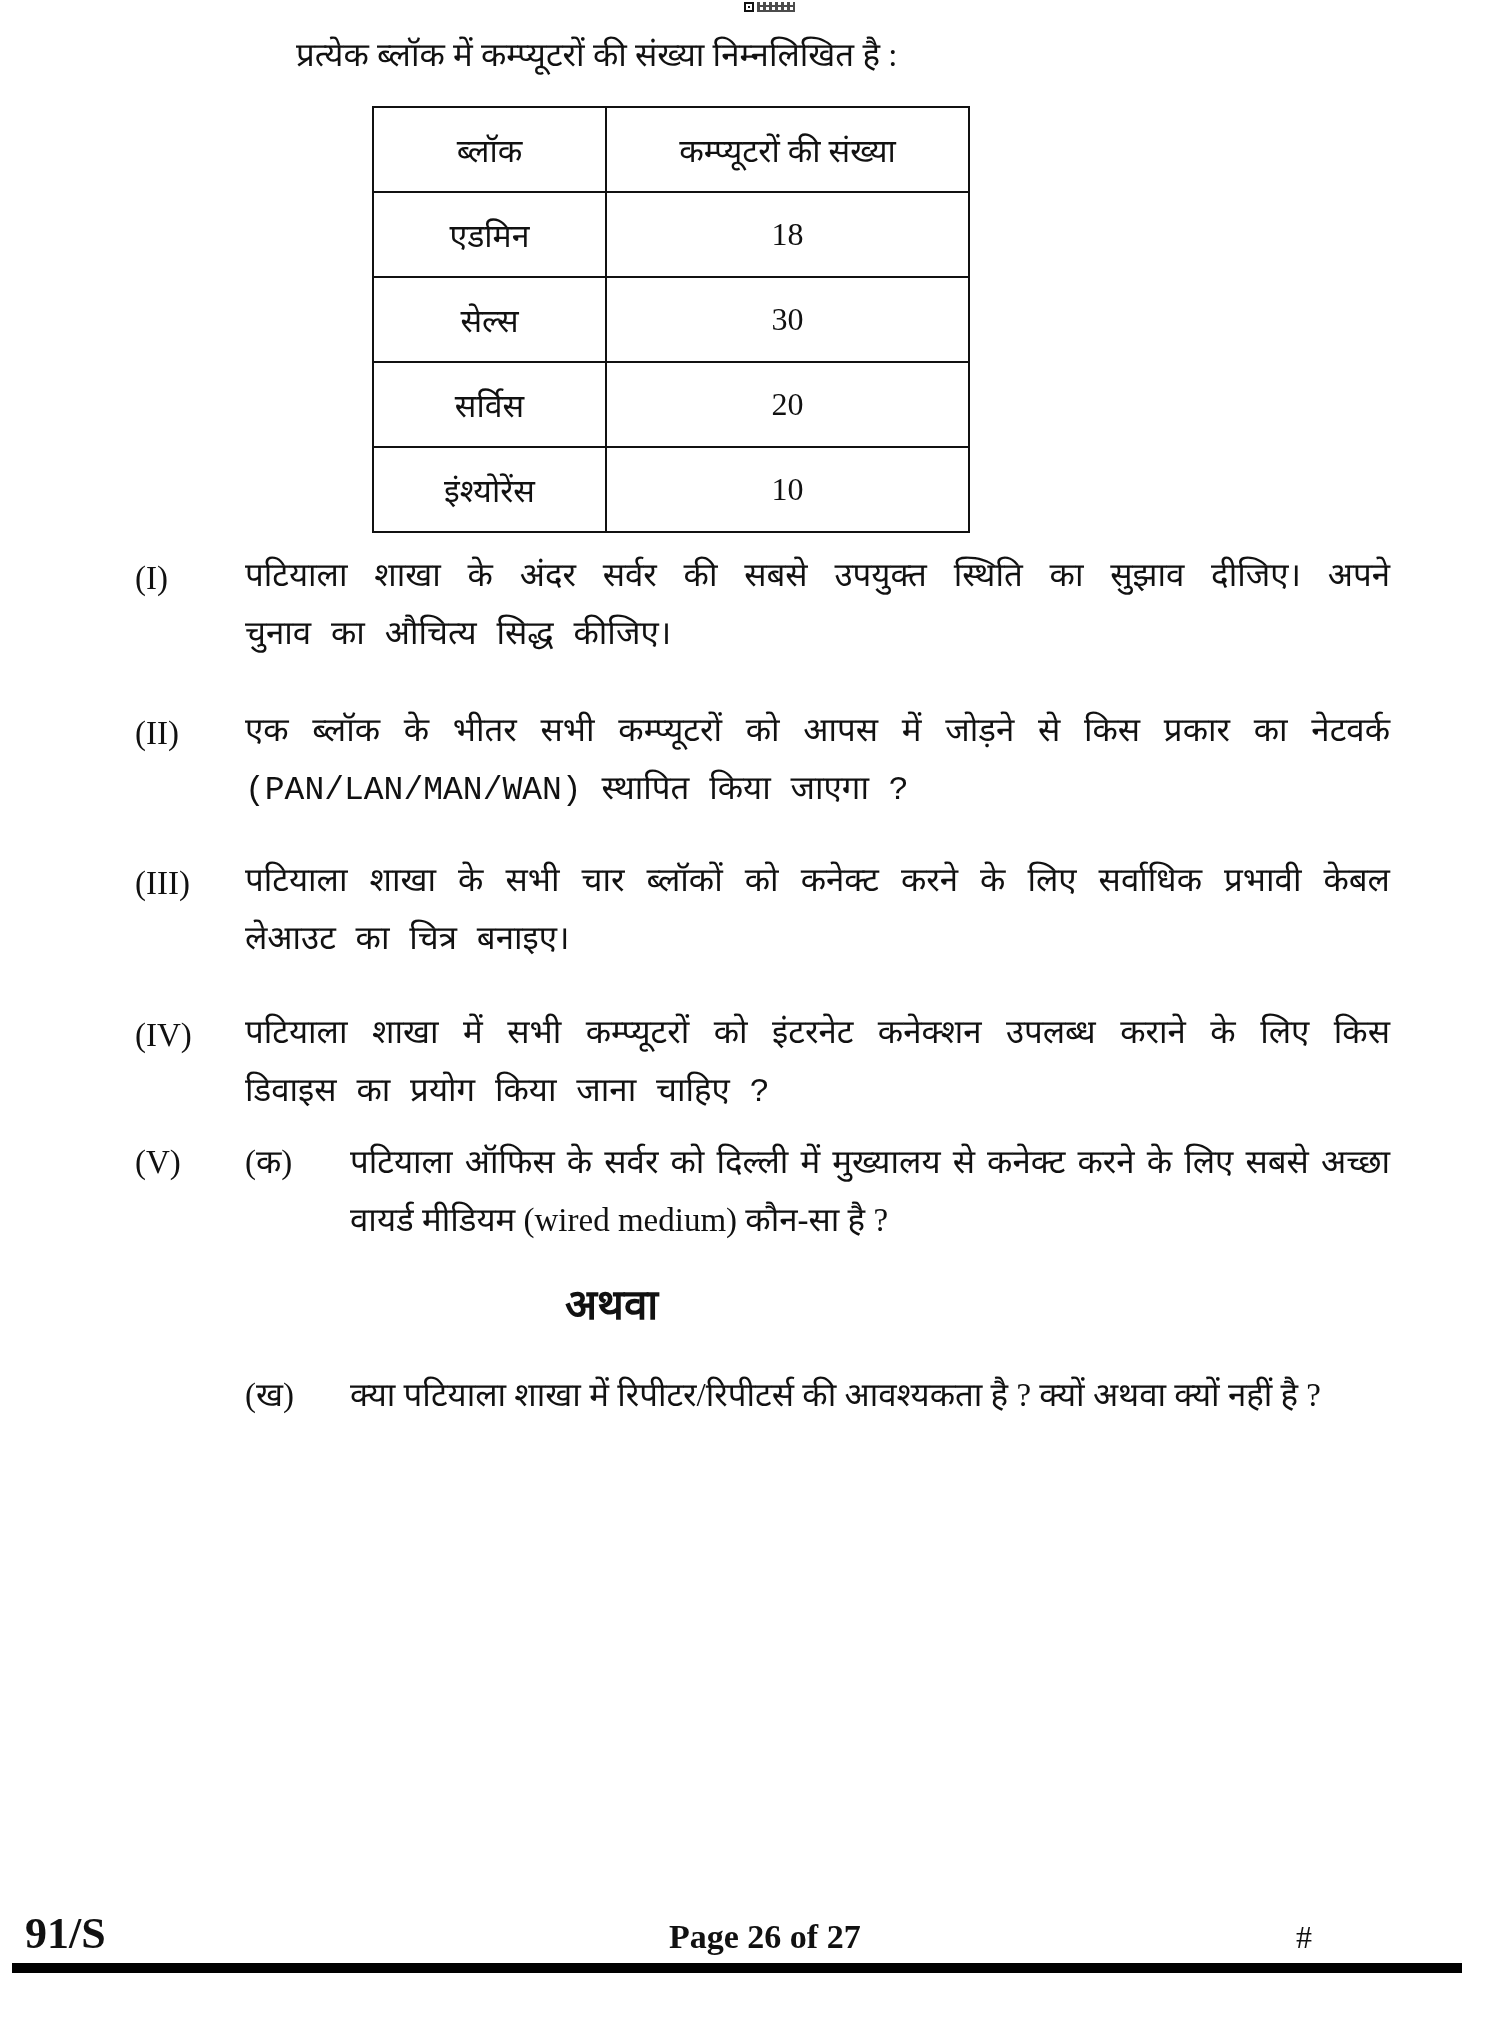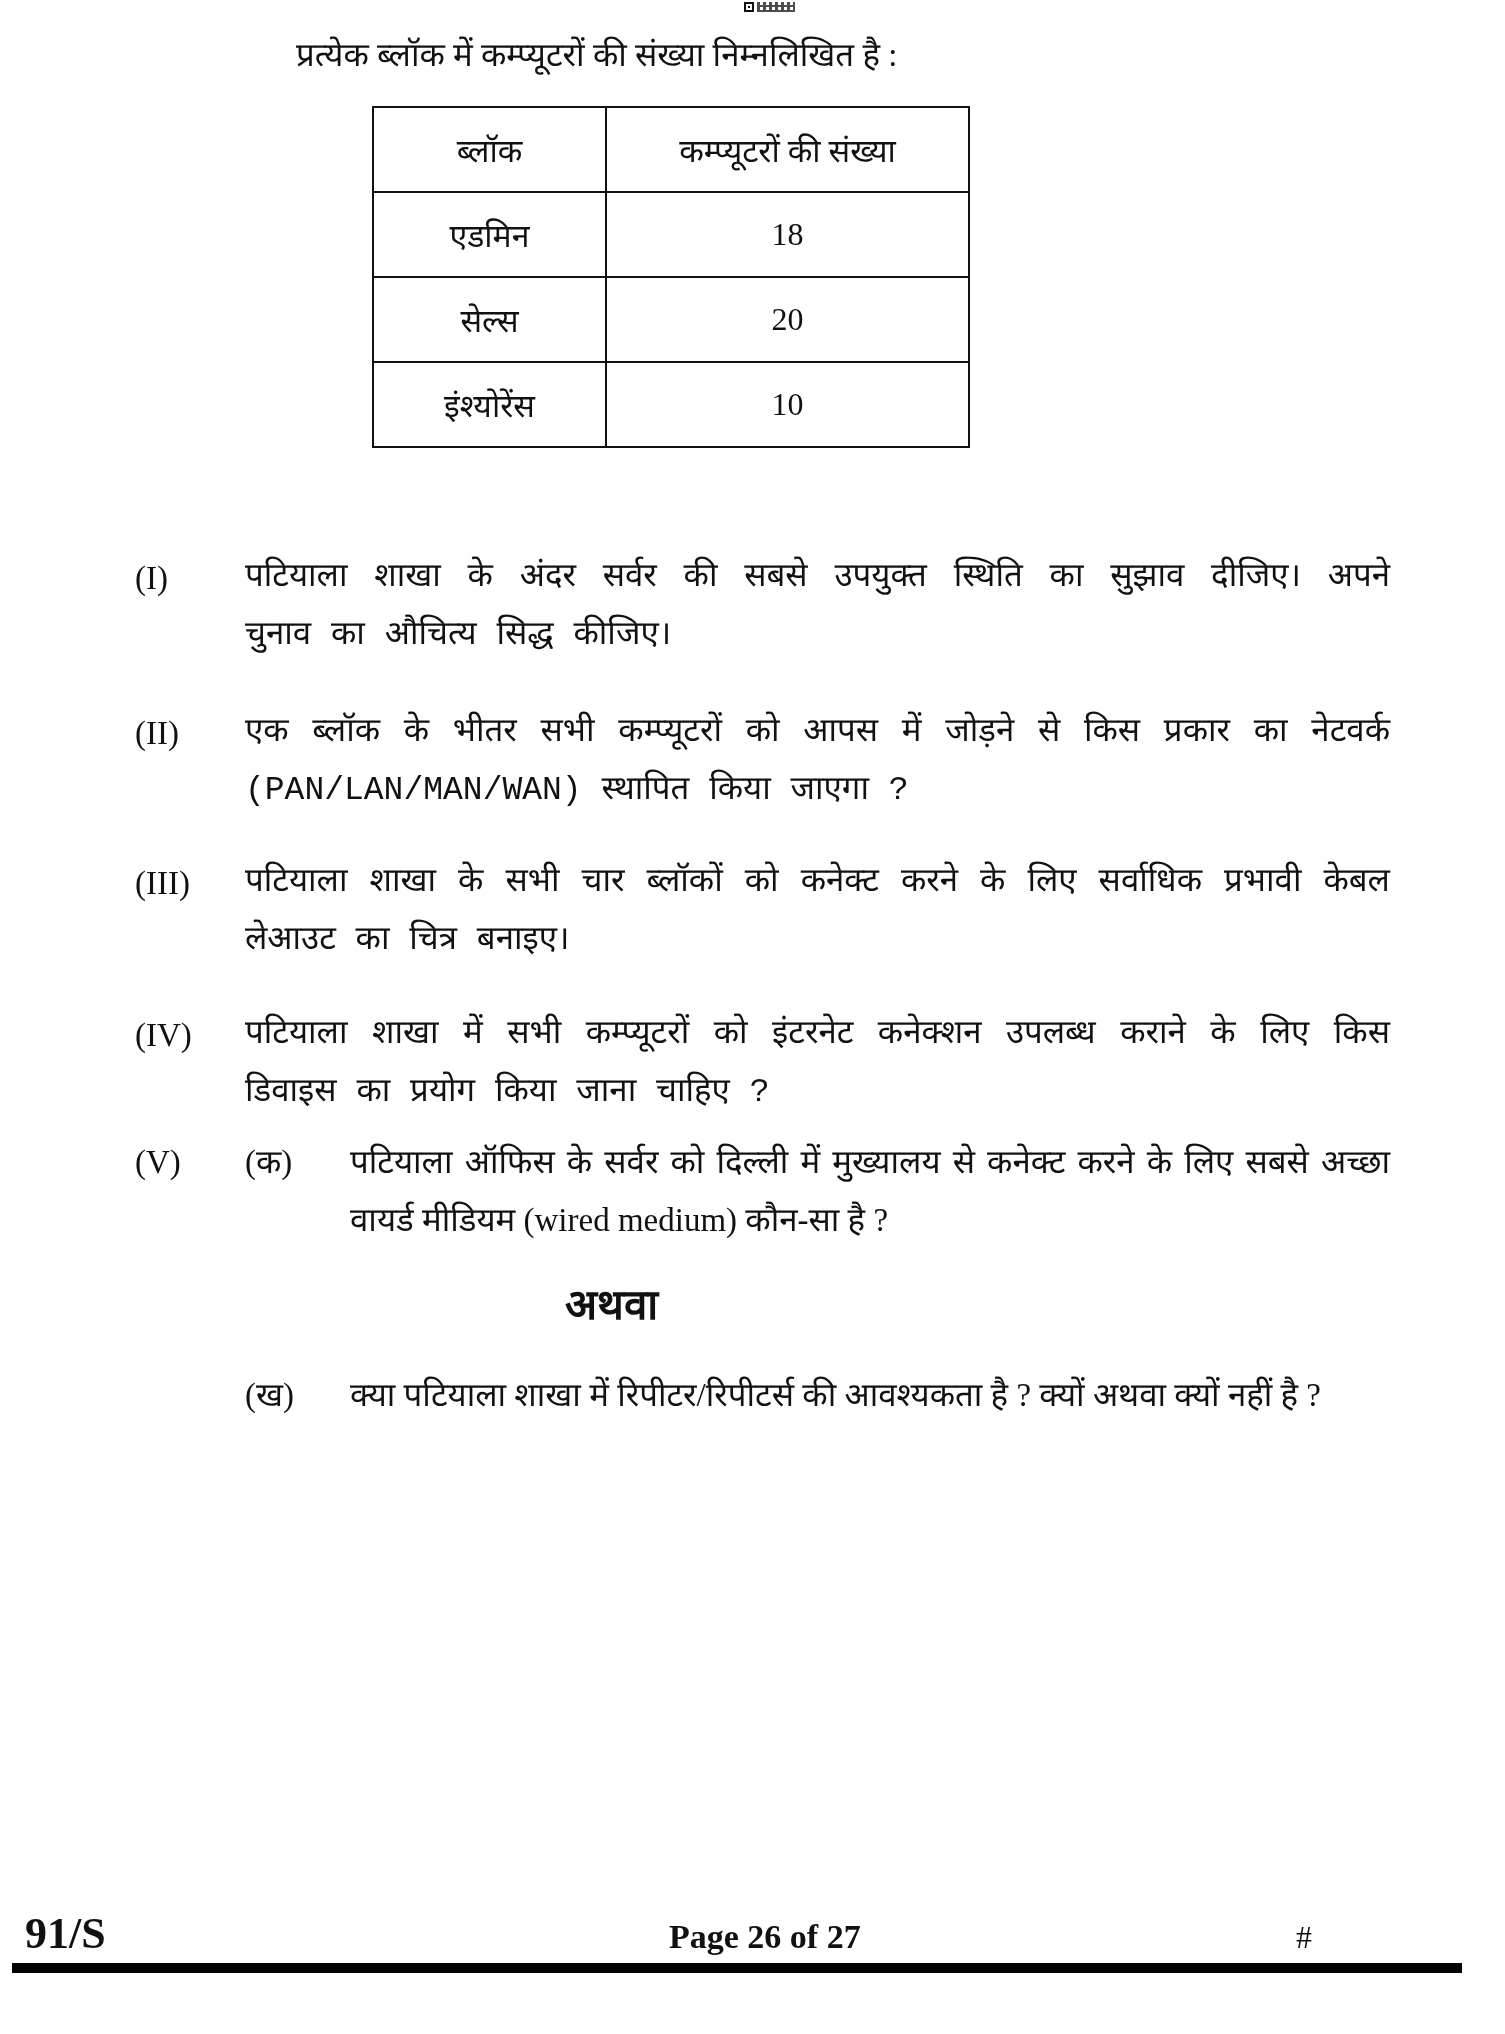--- a/index.html
+++ b/index.html
@@ -151,20 +151,24 @@
       <tr>
     <th class="c1">ब्लॉक</th>
     <th class="c2">कम्प्यूटरों की संख्या</th>
   </tr>
   <tr>
     <td class="c1">एडमिन</td>
     <td class="c2">18</td>
   </tr>
   <tr>
     <td class="c1">सेल्स</td>
+    <td class="c2">30</td>
+  </tr>
+  <tr>
+    <td class="c1">सर्विस</td>
     <td class="c2">20</td>
   </tr>
   <tr>
     <td class="c1">इंश्योरेंस</td>
     <td class="c2">10</td>
   </tr>
 </tbody>
   </table>
 
 <div class="q" style="top:549px;">

